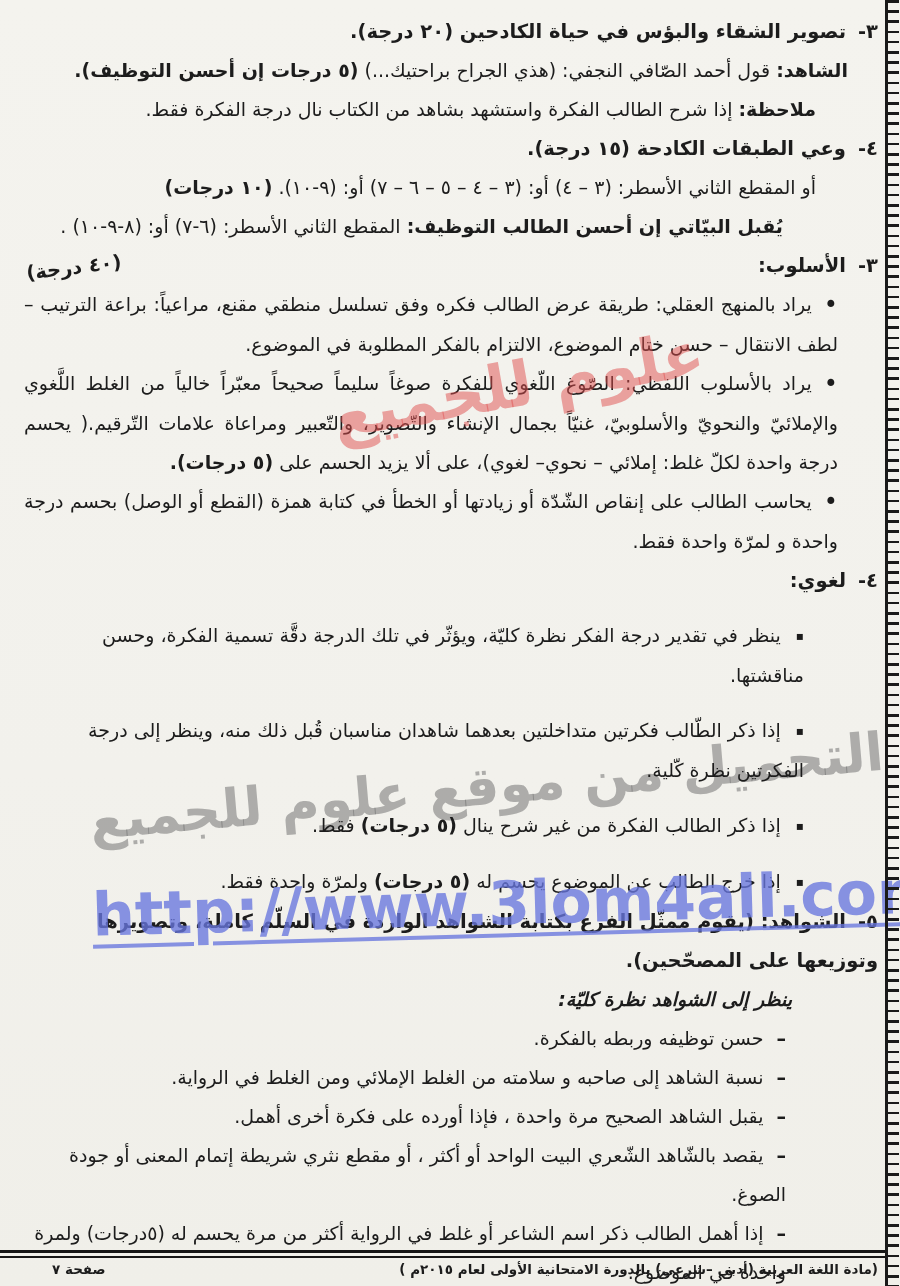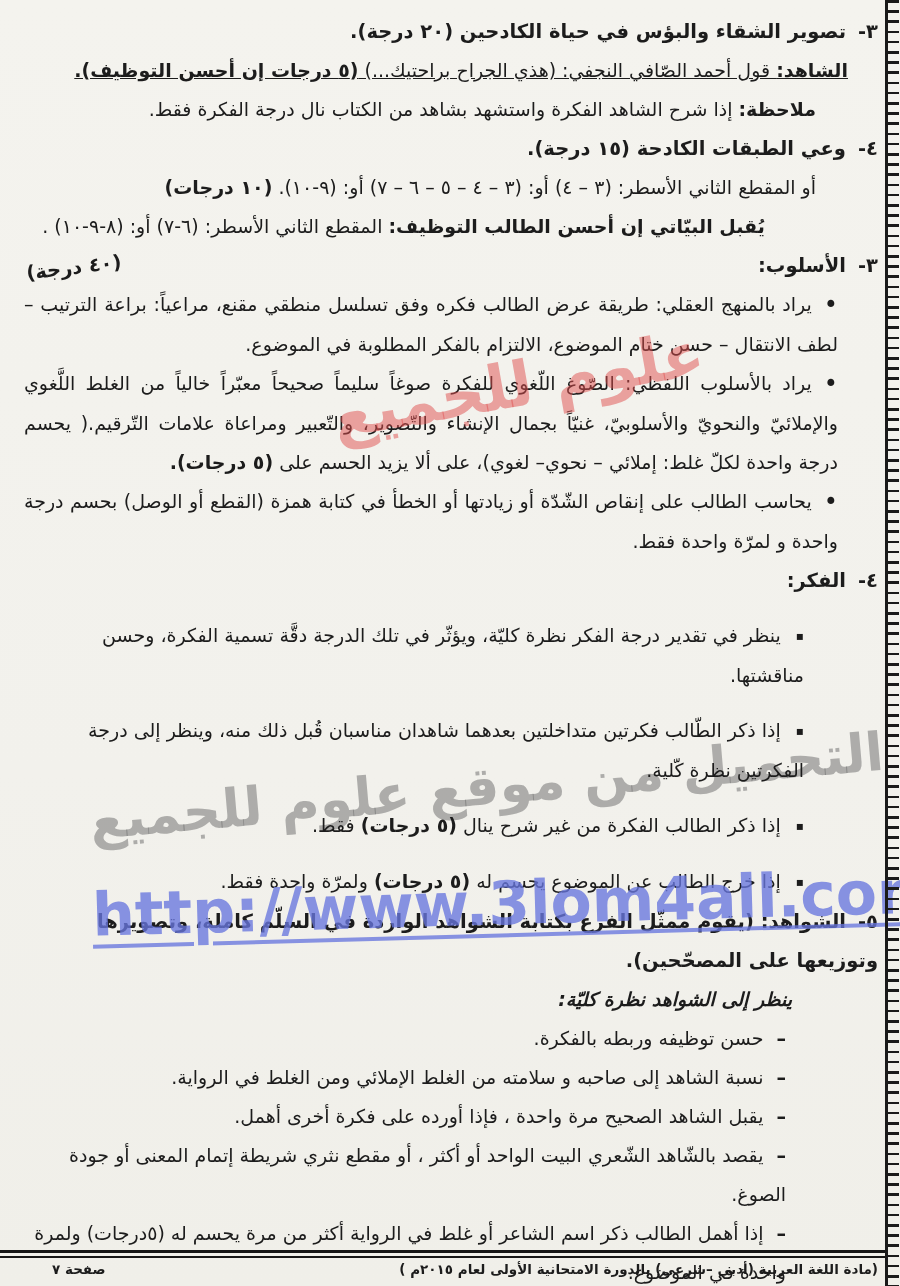--- a/index.html
+++ b/index.html
@@ -21,23 +21,23 @@
   .doc{
     position:absolute;top:12px;right:22px;left:24px;
     direction:rtl;
     font-size:19px;line-height:39px;
     z-index:3;
   }
   .block{position:relative;}
   .b{font-weight:700;}
   .h{font-weight:700;font-size:19.5px;}
   .h .marker{font-weight:700;margin-left:12px;}
-  .ind1{padding-right:30px;text-decoration:underline;}
+  .ind1{padding-right:30px;}
   .ind2{padding-right:62px;}
-  .ind3{padding-right:95px;text-align:center;}
+  .ind3{padding-right:95px;}
   .bullet{padding-right:40px;text-align:justify;}
   .bullet .marker{font-size:24px;margin-left:12px;vertical-align:-2px;}
   .sq{padding-right:74px;margin-top:16px;}
   .sq .marker{font-size:12px;margin-left:15px;vertical-align:2px;}
   .dash{padding-right:92px;}
   .dash .marker{margin-left:13px;font-weight:700;}
   .subhead{padding-right:86px;font-weight:700;font-style:italic;}
   .score{
     position:absolute;left:2px;top:2px;
     font-weight:700;transform:rotate(-7deg);
@@ -80,29 +80,29 @@
 </style>
 </head>
 <body>
 
 <div class="paper">
   <div class="binding"></div>
 
   <div class="doc" id="doc-body">
       <div class="block h"><span class="marker">٣-</span><span class="b">تصوير الشقاء والبؤس في حياة الكادحين (٢٠ درجة).</span></div>
       <div class="block ind1"><span class="b">الشاهد:</span><span> قول أحمد الصّافي النجفي: (هذي الجراح براحتيك...) </span><span class="b">(٥ درجات إن أحسن التوظيف).</span></div>
-      <div class="block ind2"><span class="b">ملاحظة:</span><span> إذا شرح الشاهد الفكرة واستشهد بشاهد من الكتاب نال درجة الفكرة فقط.</span></div>
+      <div class="block ind2"><span class="b">ملاحظة:</span><span> إذا شرح الطالب الفكرة واستشهد بشاهد من الكتاب نال درجة الفكرة فقط.</span></div>
       <div class="block h"><span class="marker">٤-</span><span class="b">وعي الطبقات الكادحة (١٥ درجة).</span></div>
       <div class="block ind2"><span>أو المقطع الثاني الأسطر: (٣ – ٤) أو: (٣ – ٤ – ٥ – ٦ – ٧) أو: (٩-١٠). </span><span class="b">(١٠ درجات)</span></div>
       <div class="block ind3"><span class="b">يُقبل البيّاتي إن أحسن الطالب التوظيف:</span><span> المقطع الثاني الأسطر: (٦-٧) أو: (٨-٩-١٠) .</span></div>
       <div class="block h"><span class="marker">٣-</span><span class="b">الأسلوب:</span><span class="score">(٤٠ درجة)</span></div>
       <div class="block bullet"><span class="marker">•</span><span>يراد بالمنهج العقلي: طريقة عرض الطالب فكره وفق تسلسل منطقي مقنع، مراعياً: براعة الترتيب – لطف الانتقال – حسن ختام الموضوع، الالتزام بالفكر المطلوبة في الموضوع.</span></div>
       <div class="block bullet"><span class="marker">•</span><span>يراد بالأسلوب اللفظي: الصّوغ اللّغوي للفكرة صوغاً سليماً صحيحاً معبّراً خالياً من الغلط اللَّغوي والإملائيّ والنحويّ والأسلوبيّ، غنيّاً بجمال الإنشاء والتّصوير، والتّعبير ومراعاة علامات التّرقيم.( يحسم درجة واحدة لكلّ غلط: إملائي – نحوي– لغوي)، على ألا يزيد الحسم على </span><span class="b">(٥ درجات).</span></div>
       <div class="block bullet"><span class="marker">•</span><span>يحاسب الطالب على إنقاص الشّدّة أو زيادتها أو الخطأ في كتابة همزة (القطع أو الوصل) بحسم درجة واحدة و لمرّة واحدة فقط.</span></div>
-      <div class="block h"><span class="marker">٤-</span><span class="b">الفكر:</span></div>
+      <div class="block h"><span class="marker">٤-</span><span class="b">لغوي:</span></div>
       <div class="block sq"><span class="marker">▪</span><span>ينظر في تقدير درجة الفكر نظرة كليّة، ويؤثّر في تلك الدرجة دقَّة تسمية الفكرة، وحسن مناقشتها.</span></div>
       <div class="block sq"><span class="marker">▪</span><span>إذا ذكر الطّالب فكرتين متداخلتين بعدهما شاهدان مناسبان قُبل ذلك منه، وينظر إلى درجة الفكرتين نظرة كّلية.</span></div>
       <div class="block sq"><span class="marker">▪</span><span>إذا ذكر الطالب الفكرة من غير شرح ينال </span><span class="b">(٥ درجات)</span><span> فقط.</span></div>
       <div class="block sq"><span class="marker">▪</span><span>إذا خرج الطالب عن الموضوع يحسم له </span><span class="b">(٥ درجات)</span><span> ولمرّة واحدة فقط.</span></div>
       <div class="block h"><span class="marker">٥-</span><span class="b">الشواهد:</span><span> (يقوم ممثّل الفرع بكتابة الشواهد الواردة في السلّم كاملة، وتصويرها وتوزيعها على المصحّحين).</span></div>
       <div class="block subhead"><span class="b">ينظر إلى الشواهد نظرة كليّة:</span></div>
       <div class="block dash"><span class="marker">–</span><span>حسن توظيفه وربطه بالفكرة.</span></div>
       <div class="block dash"><span class="marker">–</span><span>نسبة الشاهد إلى صاحبه و سلامته من الغلط الإملائي ومن الغلط في الرواية.</span></div>
       <div class="block dash"><span class="marker">–</span><span>يقبل الشاهد الصحيح مرة واحدة ، فإذا أورده على فكرة أخرى أهمل.</span></div>
       <div class="block dash"><span class="marker">–</span><span>يقصد بالشّاهد الشّعري البيت الواحد أو أكثر ، أو مقطع نثري شريطة إتمام المعنى أو جودة الصوغ.</span></div>

